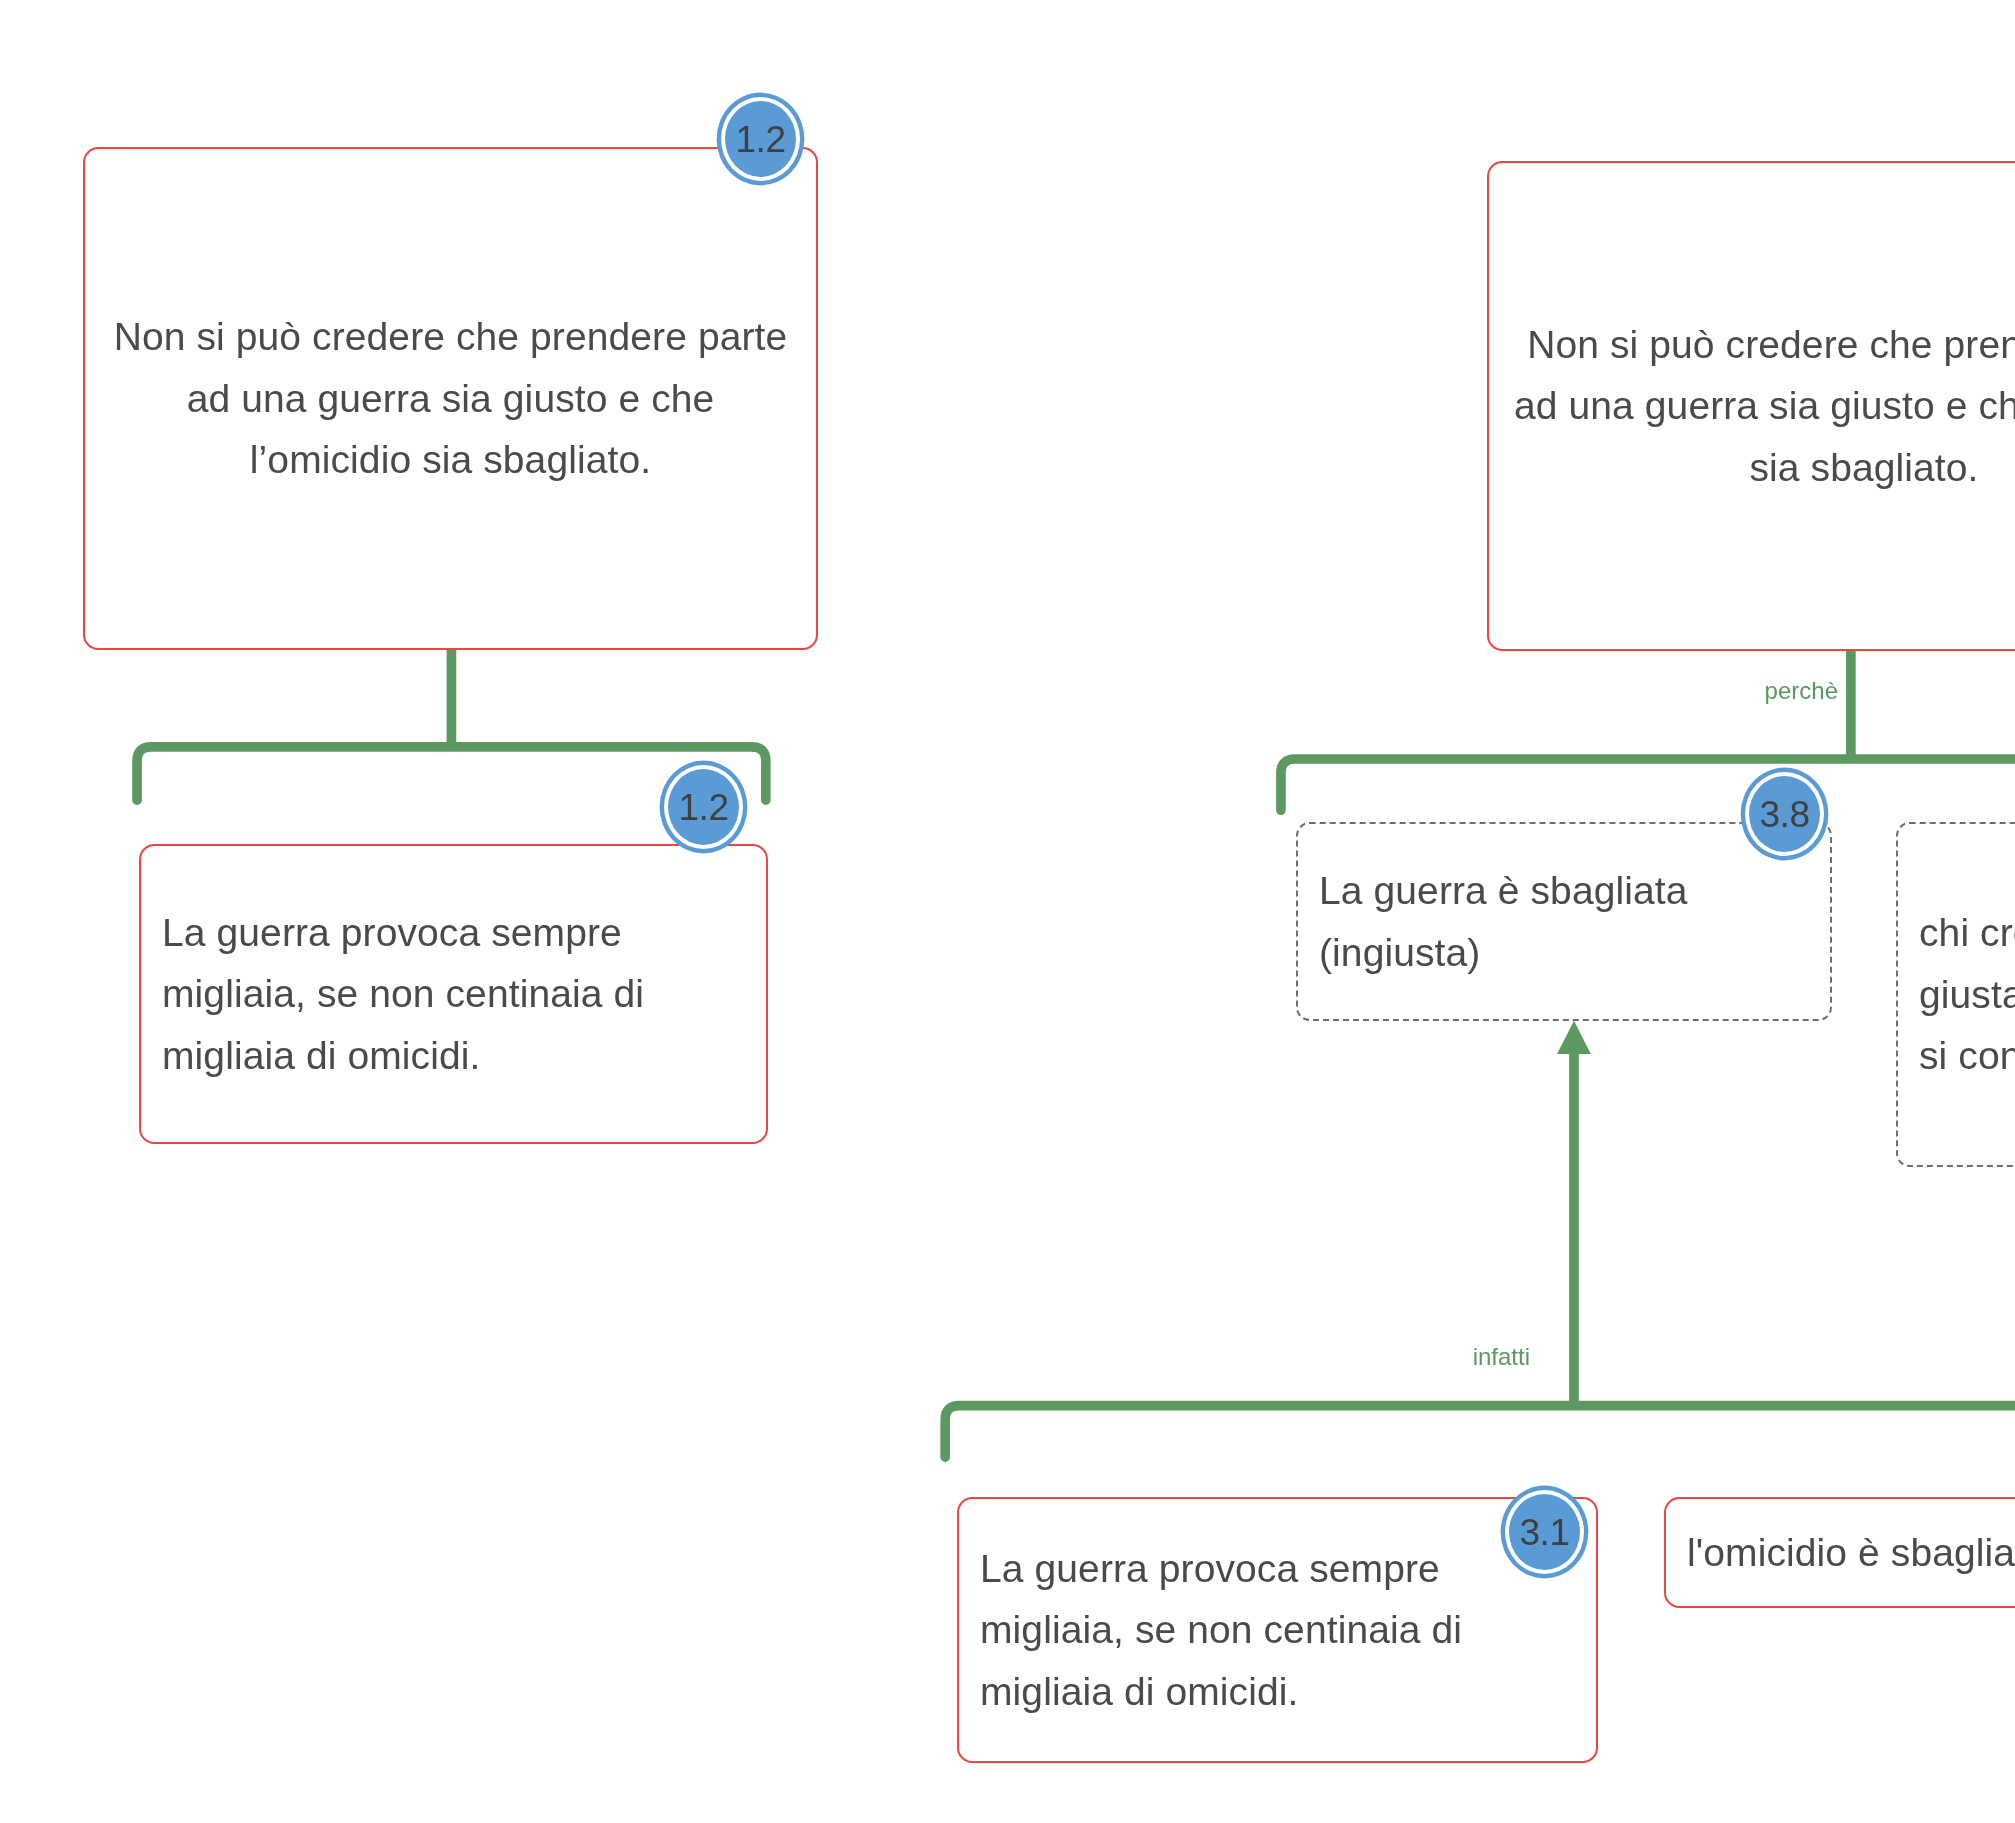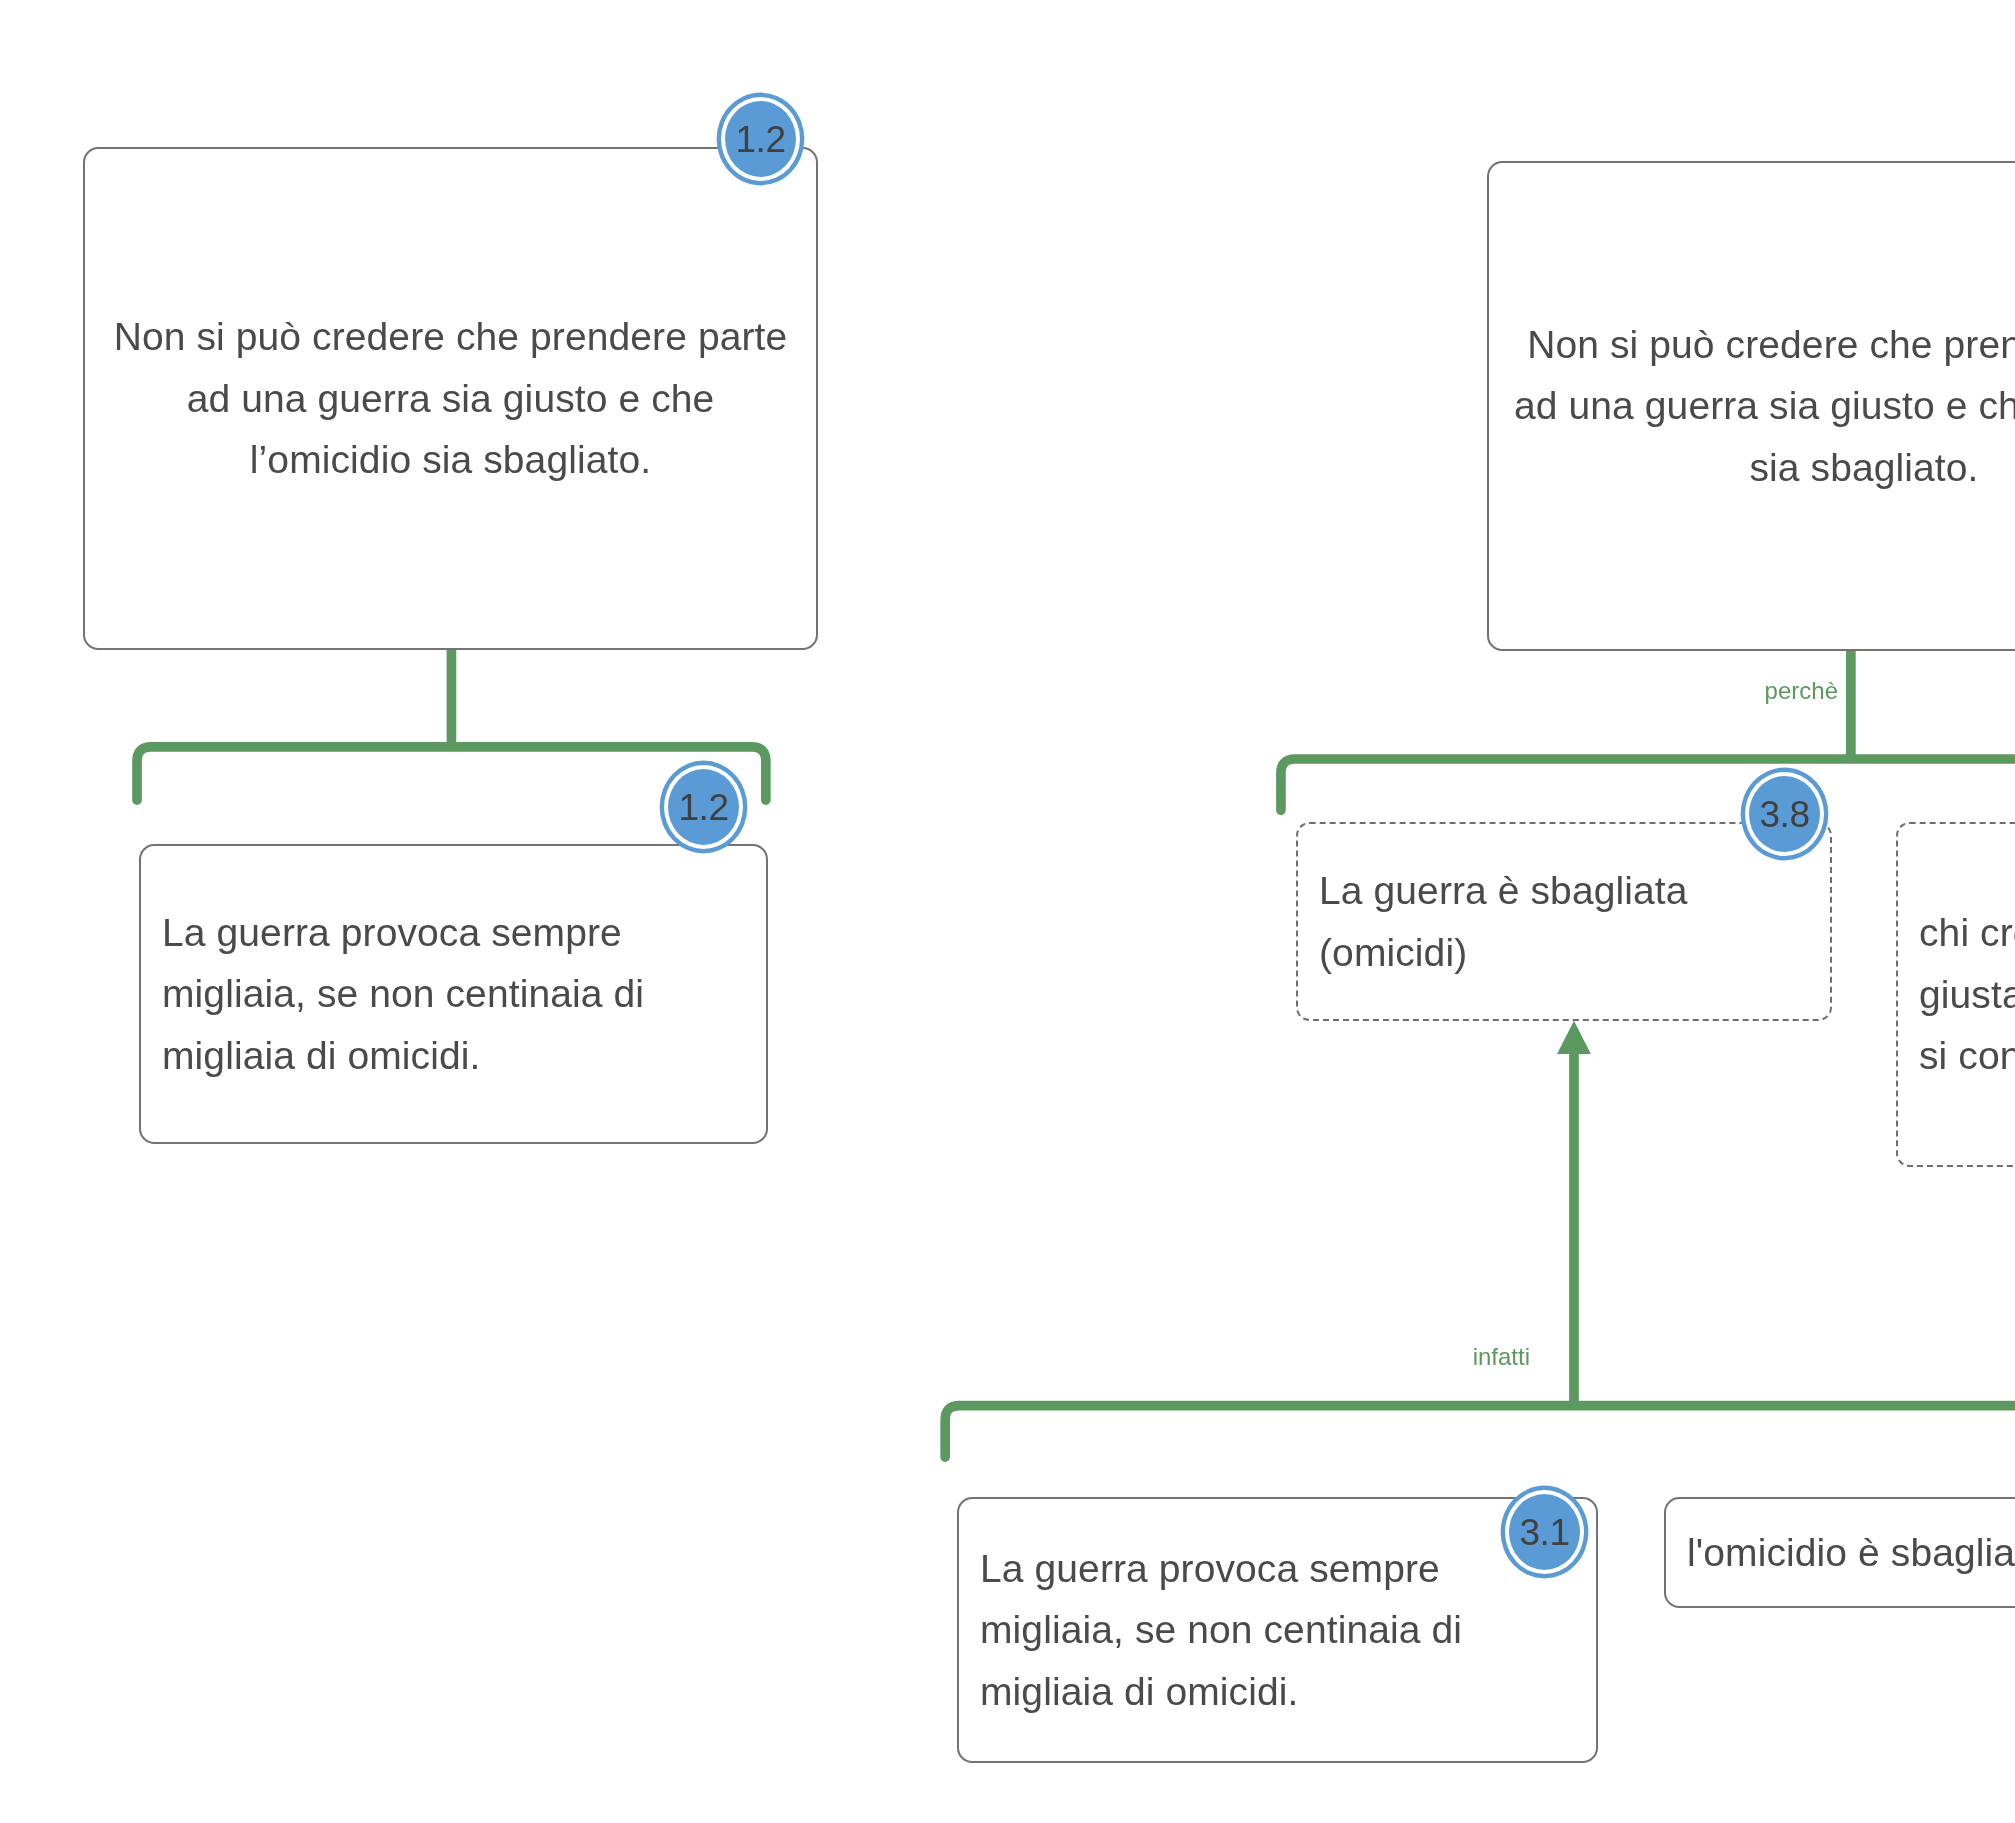--- a/index.html
+++ b/index.html
@@ -25,21 +25,21 @@
     left: 0;
     width: 2499px;
     height: 1824px;
   }
 
   
   .node {
     position: absolute;
     box-sizing: border-box;
     background: #ffffff;
-    border: 2px solid #737373;
+    border: 2px solid #ef4444;
     border-radius: 15.3px;
     display: flex;
     align-items: center;
     padding: 16px 21px;
   }
   .node.dashed {
     border-style: dashed;
     border-width: 2.4px;
     border-radius: 13.7px;
     border-color: #6e6e6e;
@@ -115,21 +115,21 @@
   </div>
   <div class="badge" style="left:664px; top:765px;">1.2</div>
 
   <div class="node solid center" style="left:1487px; top:161px; width:754px; height:490px;">
     <div class="txt">Non si può credere che prendere parte ad una guerra sia giusto e che l’omicidio sia sbagliato.</div>
   </div>
 
   <div class="edge-label left-of-anchor" style="left:1838px; top:691px;">perchè</div>
 
   <div class="node dashed left" style="left:1296px; top:822px; width:536px; height:199px;">
-    <div class="txt">La guerra è sbagliata (omicidi)</div>
+    <div class="txt">La guerra è sbagliata (ingiusta)</div>
   </div>
   <div class="badge" style="left:1745px; top:772px;">3.8</div>
 
   <div class="node dashed left" style="left:1896px; top:822px; width:540px; height:345px;">
     <div class="txt">chi crede che la guerra è giusta e l'omicidio sbagliato si contraddice</div>
   </div>
 
   <div class="edge-label left-of-anchor" style="left:1530px; top:1357px;">infatti</div>
 
   <div class="node solid left" style="left:957px; top:1497px; width:641px; height:266px;">

